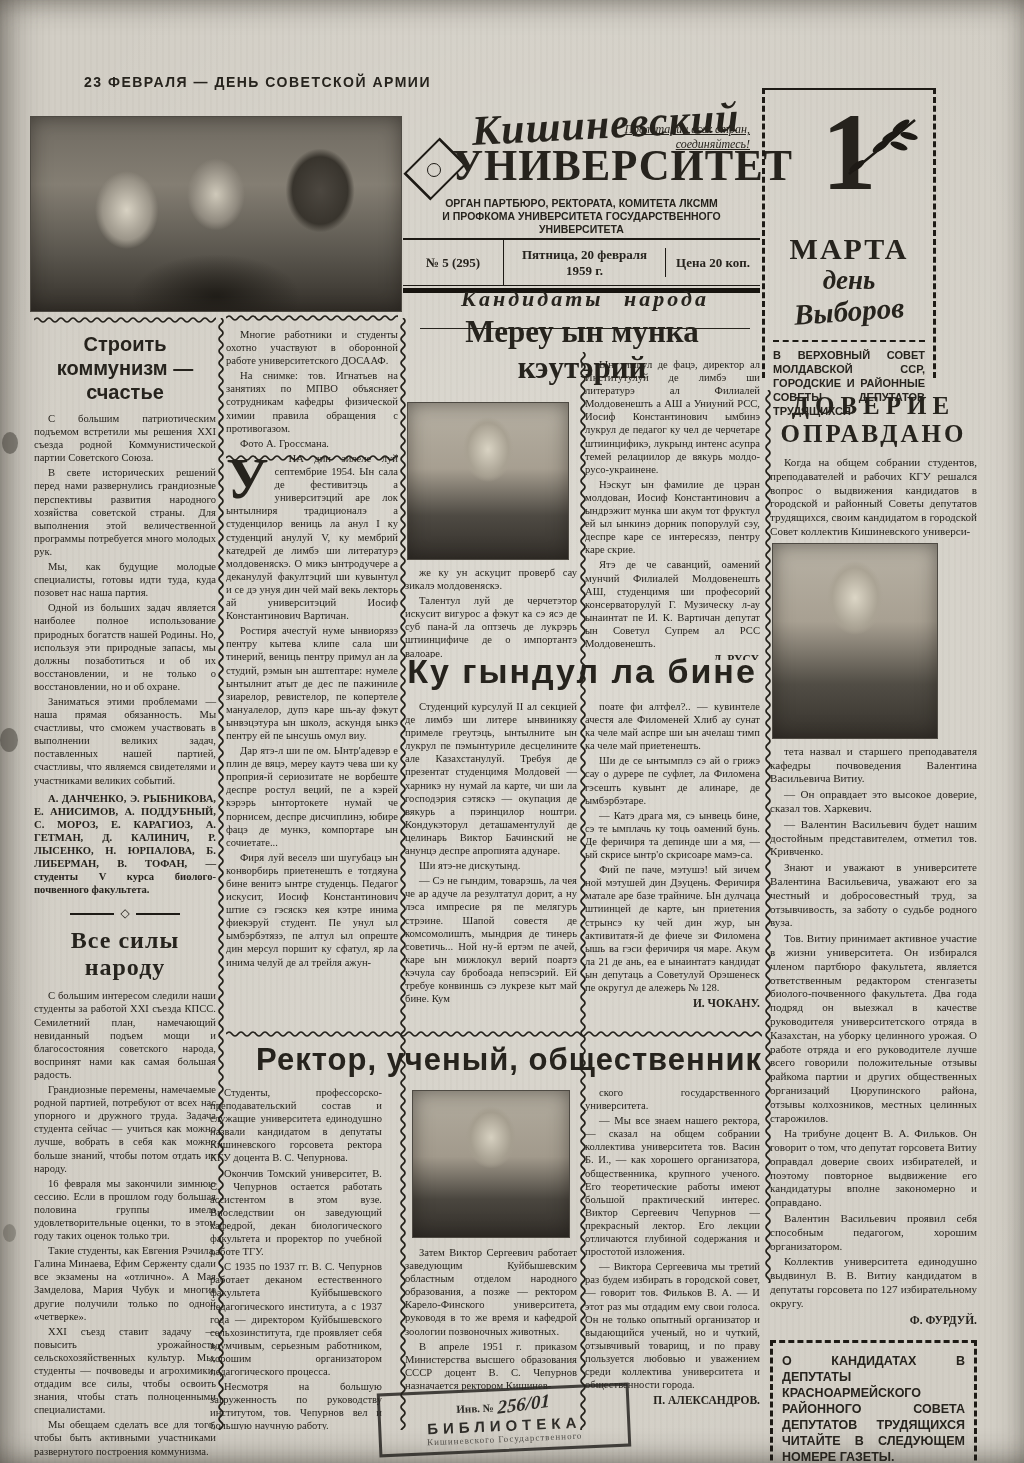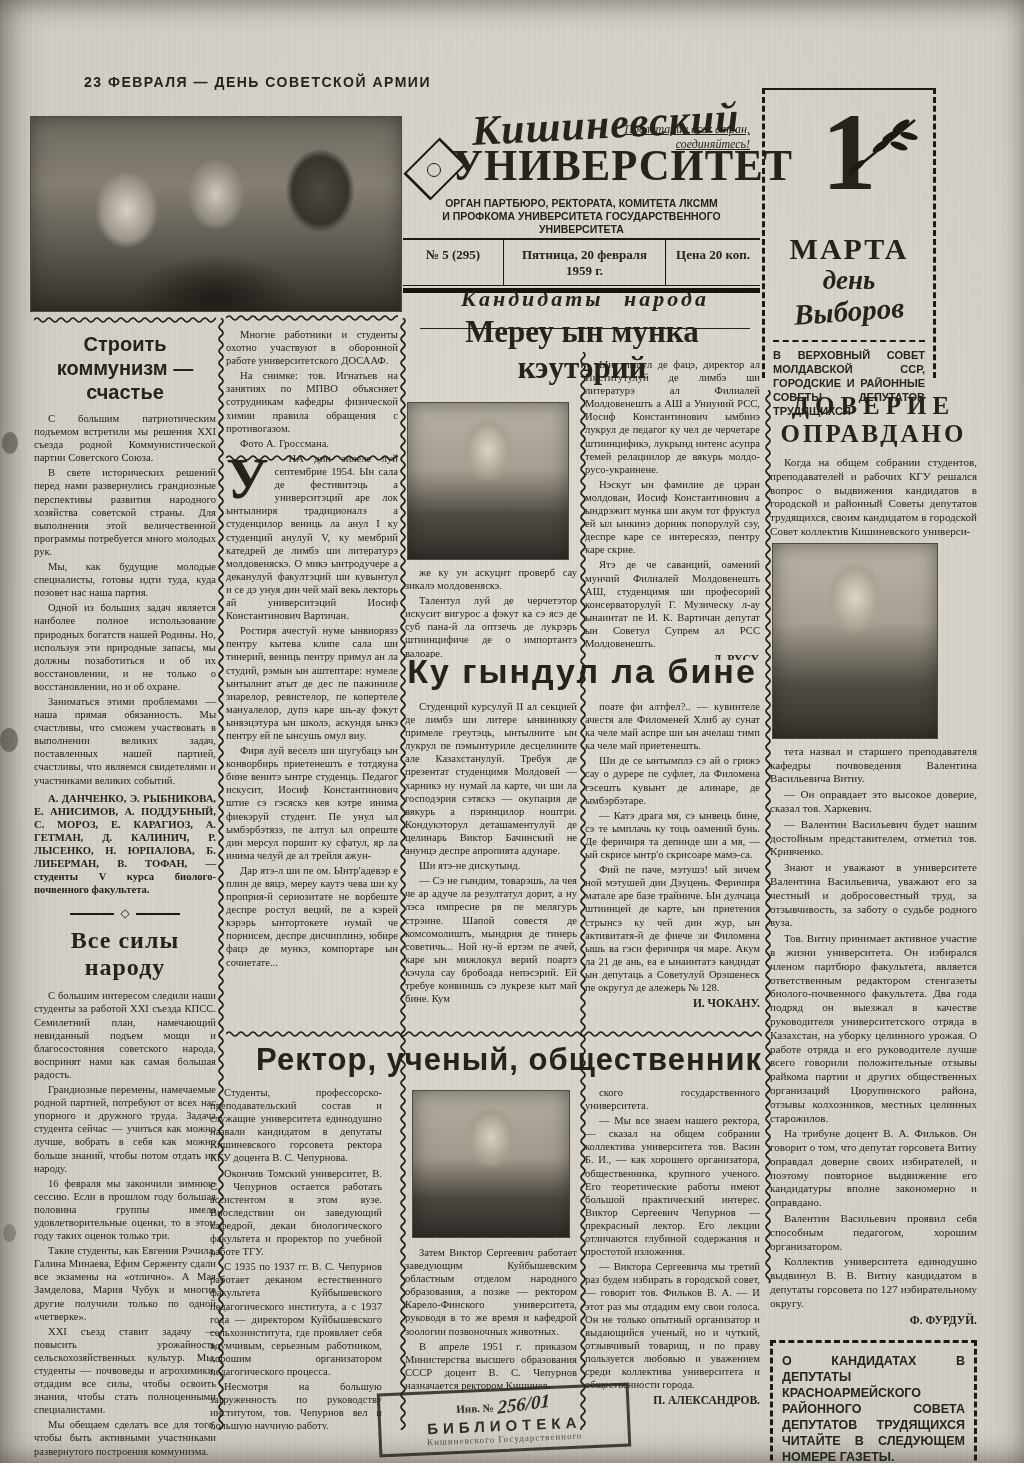--- a/index.html
+++ b/index.html
@@ -14,21 +14,21 @@
   .abs{position:absolute;}
   .bodycol{font-size:10.6px;line-height:13.1px;text-align:justify;}
   .bodycol p{margin:0 0 2px 0;text-indent:14px;}
   .col5 .bodycol, .bodycol.c5{font-size:11.1px;line-height:13.8px;}
   .sig{font-weight:bold;text-align:right;font-size:11.5px;margin-top:3px;}
   .dropcap{float:left;font:bold 58px/50px "Liberation Serif",serif;margin:2px 6px 0 0;}
   .wavy{display:block;}
   .hl-sans{font-family:"Liberation Sans",sans-serif;font-weight:bold;}
   .photo{box-shadow: inset 0 0 0 1px #4e4a43, inset 0 0 20px rgba(25,22,18,.55);}
   .zzbox{border:3px dashed #1d1a15;}
-  .cellbar{display:flex;border-top:2px solid #1d1a15;border-bottom:1px solid #1d1a15;}
+  .cellbar{display:flex;border-top:2px solid #1d1a15;border-bottom:1px solid #1d1a15;align-items:center;}
   .cellbar > div{padding:7px 4px 6px 4px;font-size:13px;font-weight:bold;text-align:center;}
   .thickbar{height:5px;background:#17140f;margin-top:2px;}
   .stain{position:absolute;border-radius:50%;background:#45413a;opacity:.55;}
 </style>
 </head>
 <body>
 
 <div id="page">
 
   <div class="abs hl-sans" style="left:84px;top:74px;font-size:14px;letter-spacing:1.5px;">23 ФЕВРАЛЯ — ДЕНЬ СОВЕТСКОЙ АРМИИ</div>
@@ -123,22 +123,22 @@
       </div>
     <svg width="172" height="8" class="wavy" style="margin-top:4px;" viewBox="0 0 172 8">
         <path d="M0 4 Q 3 0 6 4 Q 9 8 12 4 Q 15 0 18 4 Q 21 8 24 4 Q 27 0 30 4 Q 33 8 36 4 Q 39 0 42 4 Q 45 8 48 4 Q 51 0 54 4 Q 57 8 60 4 Q 63 0 66 4 Q 69 8 72 4 Q 75 0 78 4 Q 81 8 84 4 Q 87 0 90 4 Q 93 8 96 4 Q 99 0 102 4 Q 105 8 108 4 Q 111 0 114 4 Q 117 8 120 4 Q 123 0 126 4 Q 129 8 132 4 Q 135 0 138 4 Q 141 8 144 4 Q 147 0 150 4 Q 153 8 156 4 Q 159 0 162 4 Q 165 8 168 4 Q 171 0 174 4 Q 177 8 180 4" fill="none" stroke="#24211b" stroke-width="1.7"></path>
       </svg>
   </div>
   <div class="abs bodycol" style="left:226px;top:452px;width:172px;max-height:578px;overflow:hidden;">
     <span class="dropcap">У</span>
     <div>
         <p>НА дин зилеле луй септембрие 1954. Ын сала де фестивитэць а университэций аре лок ынтылниря традиционалэ а студенцилор вениць ла анул I ку студенций анулуй V, ку мембрий катедрей де лимбэ ши литературэ молдовеняскэ. О микэ ынтродучере а деканулуй факултэций ши кувынтул и се дэ унуя дин чей май векь лекторь ай университэций Иосиф Константинович Вартичан.</p>
         <p>Ростиря ачестуй нуме ынвиорязэ пентру кытева клипе сала ши тинерий, вениць пентру примул ан ла студий, рэмын ын аштептаре: нумеле ынтылнит атыт де дес пе пажиниле зиарелор, ревистелор, пе копертеле мануалелор, дупэ каре шь-ау фэкут ынвэцэтура ын школэ, аскундя ынкэ пентру ей пе ынсушь омул виу.</p>
+        <p>Дар ятэ-л ши пе ом. Ынтр'адевэр е плин де вяцэ, мереу каутэ чева ши ку проприя-й сериозитате не ворбеште деспре ростул веций, пе а кэрей кэрэрь ынтортокете нумай че порнисем, деспре дисчиплинэ, юбире фацэ де мункэ, компортаре ын сочиетате...</p>
         <p>Фиря луй веселэ ши шугубацэ ын конворбирь приетенешть е тотдяуна бине венитэ ынтре студенць. Педагог искусит, Иосиф Константинович штие сэ гэсяскэ кея кэтре инима фиекэруй студент. Пе унул ыл ымбэрбэтязэ, пе алтул ыл опреште дин мерсул поршит ку сфатул, яр ла инима челуй де ал трейля ажун-</p>
-        <p>Дар ятэ-л ши пе ом. Ынтр'адевэр е плин де вяцэ, мереу каутэ чева ши ку проприя-й сериозитате не ворбеште деспре ростул веций, пе а кэрей кэрэрь ынтортокете нумай че порнисем, деспре дисчиплинэ, юбире фацэ де мункэ, компортаре ын сочиетате...</p>
       </div>
   </div>
 
   <div class="abs" style="left:420px;top:286px;width:330px;text-align:center;font:bold italic 22px 'Liberation Serif',serif;letter-spacing:3px;word-spacing:12px;border-bottom:1.5px solid #26231d;padding-bottom:16px;">Кандидаты народа</div>
   <div class="abs" style="left:402px;top:314px;width:360px;text-align:center;font:bold 31px 'Liberation Serif',serif;">Мереу ын мунка кэутэрий</div>
 
   <div class="abs photo" style="left:407px;top:402px;width:162px;height:158px;
        background:
          radial-gradient(ellipse 34px 44px at 50% 30%, #d9d3c3 0%, #a8a192 60%, rgba(0,0,0,0) 74%),
          radial-gradient(ellipse 10px 5px at 50% 26%, #44403a 0%, rgba(0,0,0,0) 80%),

